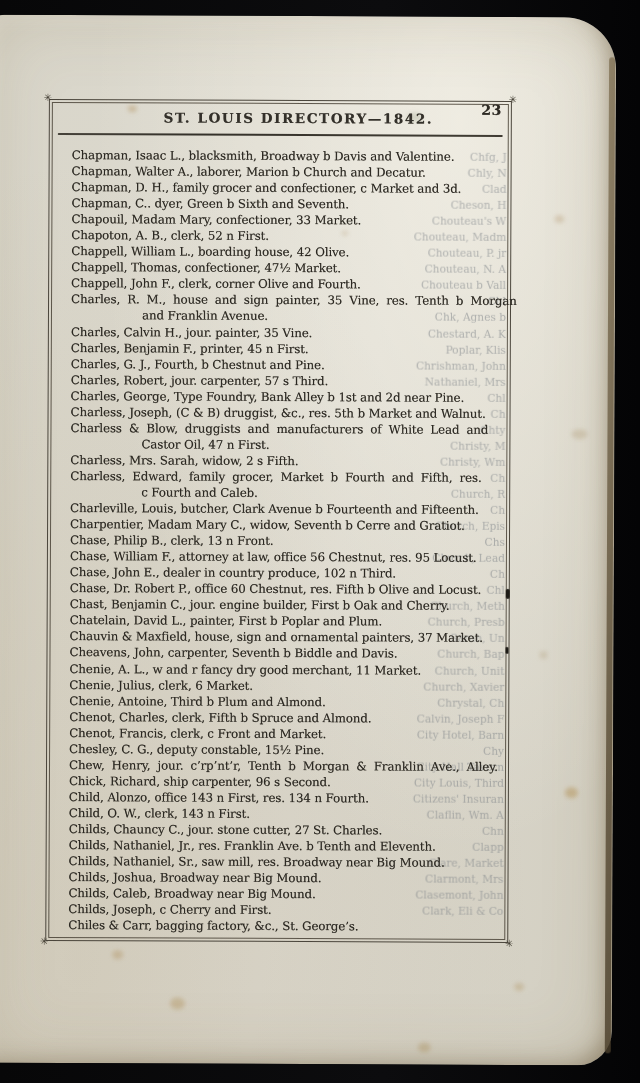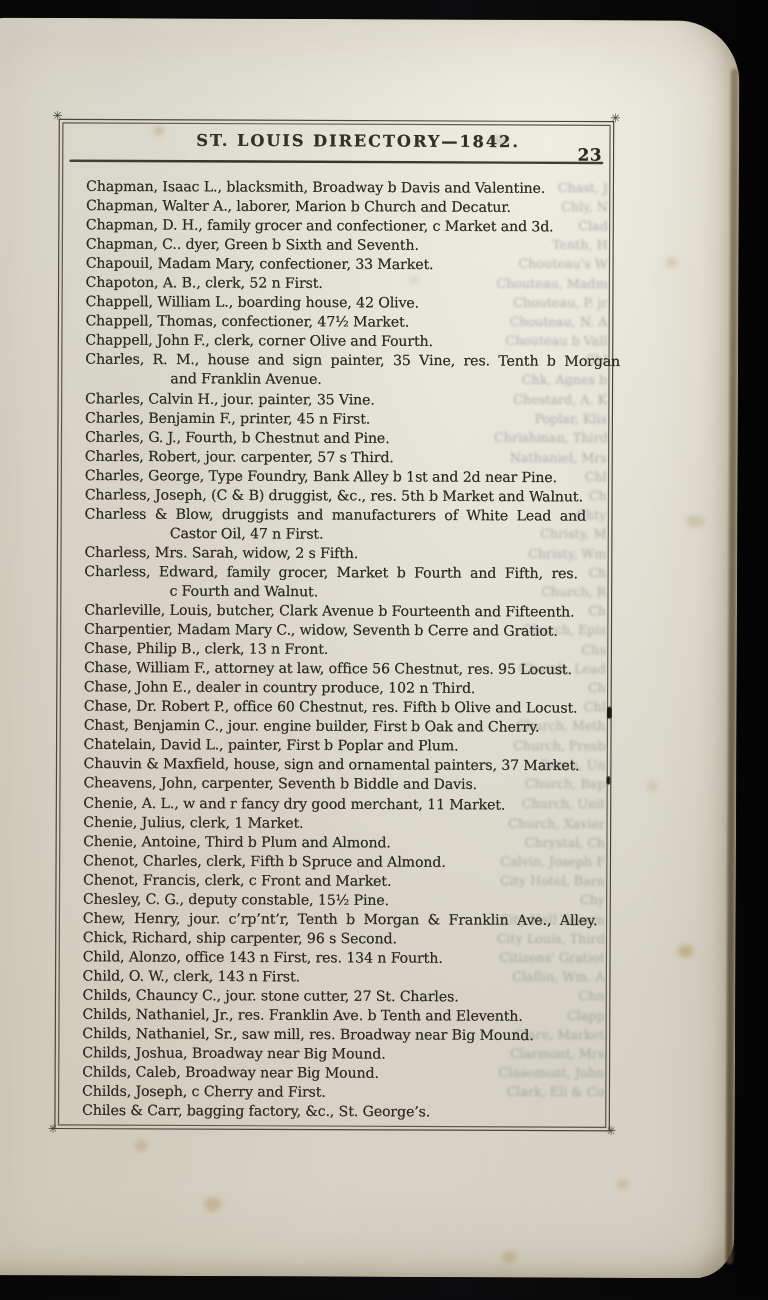--- a/index.html
+++ b/index.html
@@ -51,21 +51,21 @@
   .orn.bl{left:-8px;bottom:-8px;}
   .orn.br{right:-8px;bottom:-8px;}
   .header-title{
     position:absolute;top:9px;left:50%;
     transform:translateX(-50%) translateX(18px);
     font-weight:bold;font-size:13.5px;letter-spacing:1.6px;
     color:#33302a;white-space:nowrap;
     text-shadow:.2px .2px .3px rgba(40,35,25,.55);
   }
   .page-num{
-    position:absolute;top:20px;right:9px;
+    position:absolute;top:0;right:9px;
     font-weight:bold;font-size:14px;letter-spacing:.5px;color:#2d2a24;
     text-shadow:.2px .2px .3px rgba(40,35,25,.55);
   }
   .header-rule{
     position:absolute;top:33px;left:8px;right:8px;height:2px;
     background:linear-gradient(90deg,#46423a,#34312a 30%,#413d34);
     border-radius:1px;
   }
   .ghosts{
     position:absolute;top:47px;right:4px;width:94px;
@@ -113,34 +113,34 @@
 
     <div class="header-title">ST. LOUIS DIRECTORY—1842.</div>
     <div class="page-num">23</div>
     <div class="header-rule"></div>
 
     <div class="speck" style="right:-1px;top:487px;width:4px;height:10px;"></div>
     <div class="speck" style="right:0px;top:545px;width:3px;height:7px;"></div>
 
     <div class="ghosts">
 
-    <div class="gline"><span>Chast, J</span></div>
+    <div class="gline"><span>Chfg, J</span></div>
         <div class="gline"><span>Chly, N</span></div>
         <div class="gline"><span>Clad</span></div>
-        <div class="gline"><span>Tenth, H</span></div>
+        <div class="gline"><span>Cheson, H</span></div>
         <div class="gline"><span>Chouteau's W</span></div>
         <div class="gline"><span>Chouteau, Madm</span></div>
         <div class="gline"><span>Chouteau, P. jr</span></div>
         <div class="gline"><span>Chouteau, N. A</span></div>
         <div class="gline"><span>Chouteau b Vall</span></div>
         <div class="gline"><span>Chl</span></div>
         <div class="gline"><span>Chk, Agnes b</span></div>
         <div class="gline"><span>Chestard, A. K</span></div>
         <div class="gline"><span>Poplar, Klis</span></div>
-        <div class="gline"><span>Chrishman, Third</span></div>
+        <div class="gline"><span>Chrishman, John</span></div>
         <div class="gline"><span>Nathaniel, Mrs</span></div>
         <div class="gline"><span>Chl</span></div>
         <div class="gline"><span>Ch</span></div>
         <div class="gline"><span>Chty</span></div>
         <div class="gline"><span>Christy, M</span></div>
         <div class="gline"><span>Christy, Wm</span></div>
         <div class="gline"><span>Ch</span></div>
         <div class="gline"><span>Church, R</span></div>
         <div class="gline"><span>Ch</span></div>
         <div class="gline"><span>Church, Epis</span></div>
@@ -153,21 +153,21 @@
         <div class="gline"><span>Sarah, Un</span></div>
         <div class="gline"><span>Church, Bap</span></div>
         <div class="gline"><span>Church, Unit</span></div>
         <div class="gline"><span>Church, Xavier</span></div>
         <div class="gline"><span>Chrystal, Ch</span></div>
         <div class="gline"><span>Calvin, Joseph F</span></div>
         <div class="gline"><span>City Hotel, Barn</span></div>
         <div class="gline"><span>Chy</span></div>
         <div class="gline"><span>City Hall Tavern</span></div>
         <div class="gline"><span>City Louis, Third</span></div>
-        <div class="gline"><span>Citizens' Gratiot</span></div>
+        <div class="gline"><span>Citizens' Insuran</span></div>
         <div class="gline"><span>Claflin, Wm. A</span></div>
         <div class="gline"><span>Chn</span></div>
         <div class="gline"><span>Clapp</span></div>
         <div class="gline"><span>Clare, Market</span></div>
         <div class="gline"><span>Clarmont, Mrs</span></div>
         <div class="gline"><span>Clasemont, John</span></div>
         <div class="gline"><span>Clark, Eli &amp; Co</span></div>
         <div class="gline"><span></span></div>
       </div>
 
@@ -187,33 +187,33 @@
         <div class="line"><span>Charles, Calvin H., jour. painter, 35 Vine.</span></div>
         <div class="line"><span>Charles, Benjamin F., printer, 45 n First.</span></div>
         <div class="line"><span>Charles, G. J., Fourth, b Chestnut and Pine.</span></div>
         <div class="line"><span>Charles, Robert, jour. carpenter, 57 s Third.</span></div>
         <div class="line"><span>Charles, George, Type Foundry, Bank Alley b 1st and 2d near Pine.</span></div>
         <div class="line"><span>Charless, Joseph, (C &amp; B) druggist, &amp;c., res. 5th b Market and Walnut.</span></div>
         <div class="line spread"><span>Charless &amp; Blow, druggists and manufacturers of White Lead and</span></div>
         <div class="line cont"><span>Castor Oil, 47 n First.</span></div>
         <div class="line"><span>Charless, Mrs. Sarah, widow, 2 s Fifth.</span></div>
         <div class="line spread"><span>Charless, Edward, family grocer, Market b Fourth and Fifth, res.</span></div>
-        <div class="line cont"><span>c Fourth and Walnut.</span></div>
+        <div class="line cont"><span>c Fourth and Caleb.</span></div>
         <div class="line"><span>Charleville, Louis, butcher, Clark Avenue b Fourteenth and Fifteenth.</span></div>
         <div class="line"><span>Charpentier, Madam Mary C., widow, Seventh b Cerre and Gratiot.</span></div>
         <div class="line"><span>Chase, Philip B., clerk, 13 n Front.</span></div>
         <div class="line"><span>Chase, William F., attorney at law, office 56 Chestnut, res. 95 Locust.</span></div>
         <div class="line"><span>Chase, John E., dealer in country produce, 102 n Third.</span></div>
         <div class="line"><span>Chase, Dr. Robert P., office 60 Chestnut, res. Fifth b Olive and Locust.</span></div>
         <div class="line"><span>Chast, Benjamin C., jour. engine builder, First b Oak and Cherry.</span></div>
         <div class="line"><span>Chatelain, David L., painter, First b Poplar and Plum.</span></div>
         <div class="line"><span>Chauvin &amp; Maxfield, house, sign and ornamental painters, 37 Market.</span></div>
         <div class="line"><span>Cheavens, John, carpenter, Seventh b Biddle and Davis.</span></div>
         <div class="line"><span>Chenie, A. L., w and r fancy dry good merchant, 11 Market.</span></div>
-        <div class="line"><span>Chenie, Julius, clerk, 1 Market.</span></div>
+        <div class="line"><span>Chenie, Julius, clerk, 6 Market.</span></div>
         <div class="line"><span>Chenie, Antoine, Third b Plum and Almond.</span></div>
         <div class="line"><span>Chenot, Charles, clerk, Fifth b Spruce and Almond.</span></div>
         <div class="line"><span>Chenot, Francis, clerk, c Front and Market.</span></div>
         <div class="line"><span>Chesley, C. G., deputy constable, 15½ Pine.</span></div>
         <div class="line spread"><span>Chew, Henry, jour. c’rp’nt’r, Tenth b Morgan &amp; Franklin Ave., Alley.</span></div>
         <div class="line"><span>Chick, Richard, ship carpenter, 96 s Second.</span></div>
         <div class="line"><span>Child, Alonzo, office 143 n First, res. 134 n Fourth.</span></div>
         <div class="line"><span>Child, O. W., clerk, 143 n First.</span></div>
         <div class="line"><span>Childs, Chauncy C., jour. stone cutter, 27 St. Charles.</span></div>
         <div class="line"><span>Childs, Nathaniel, Jr., res. Franklin Ave. b Tenth and Eleventh.</span></div>

